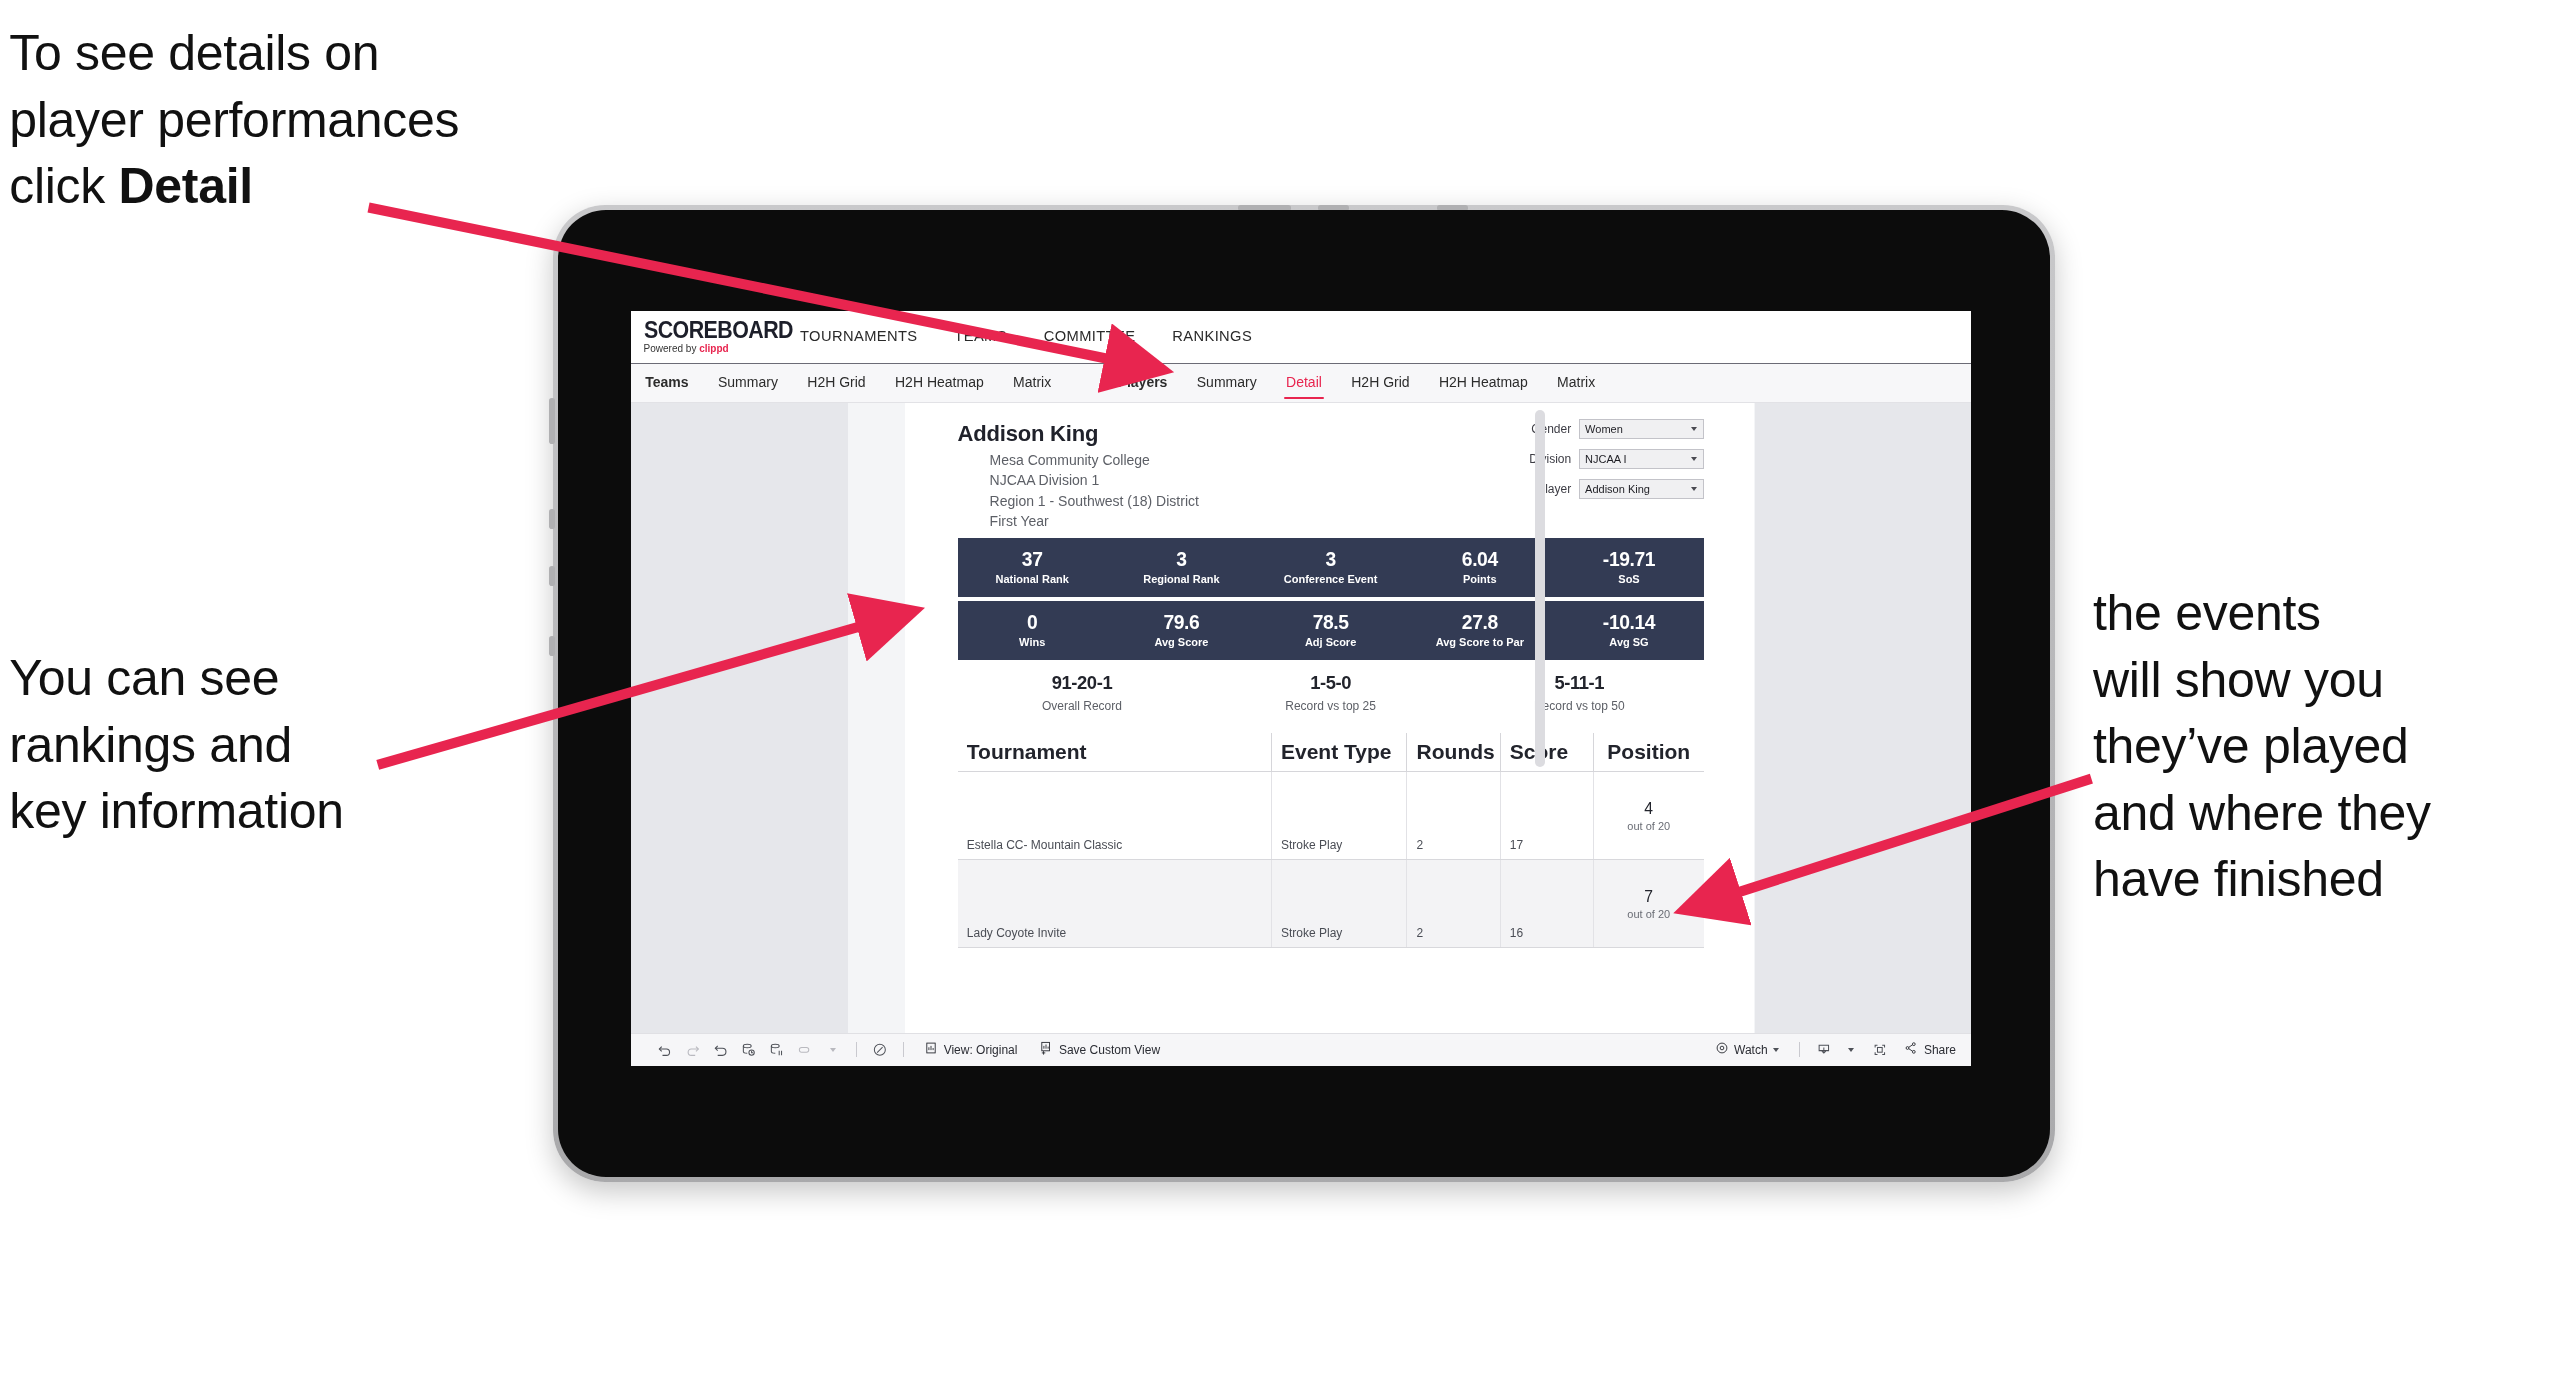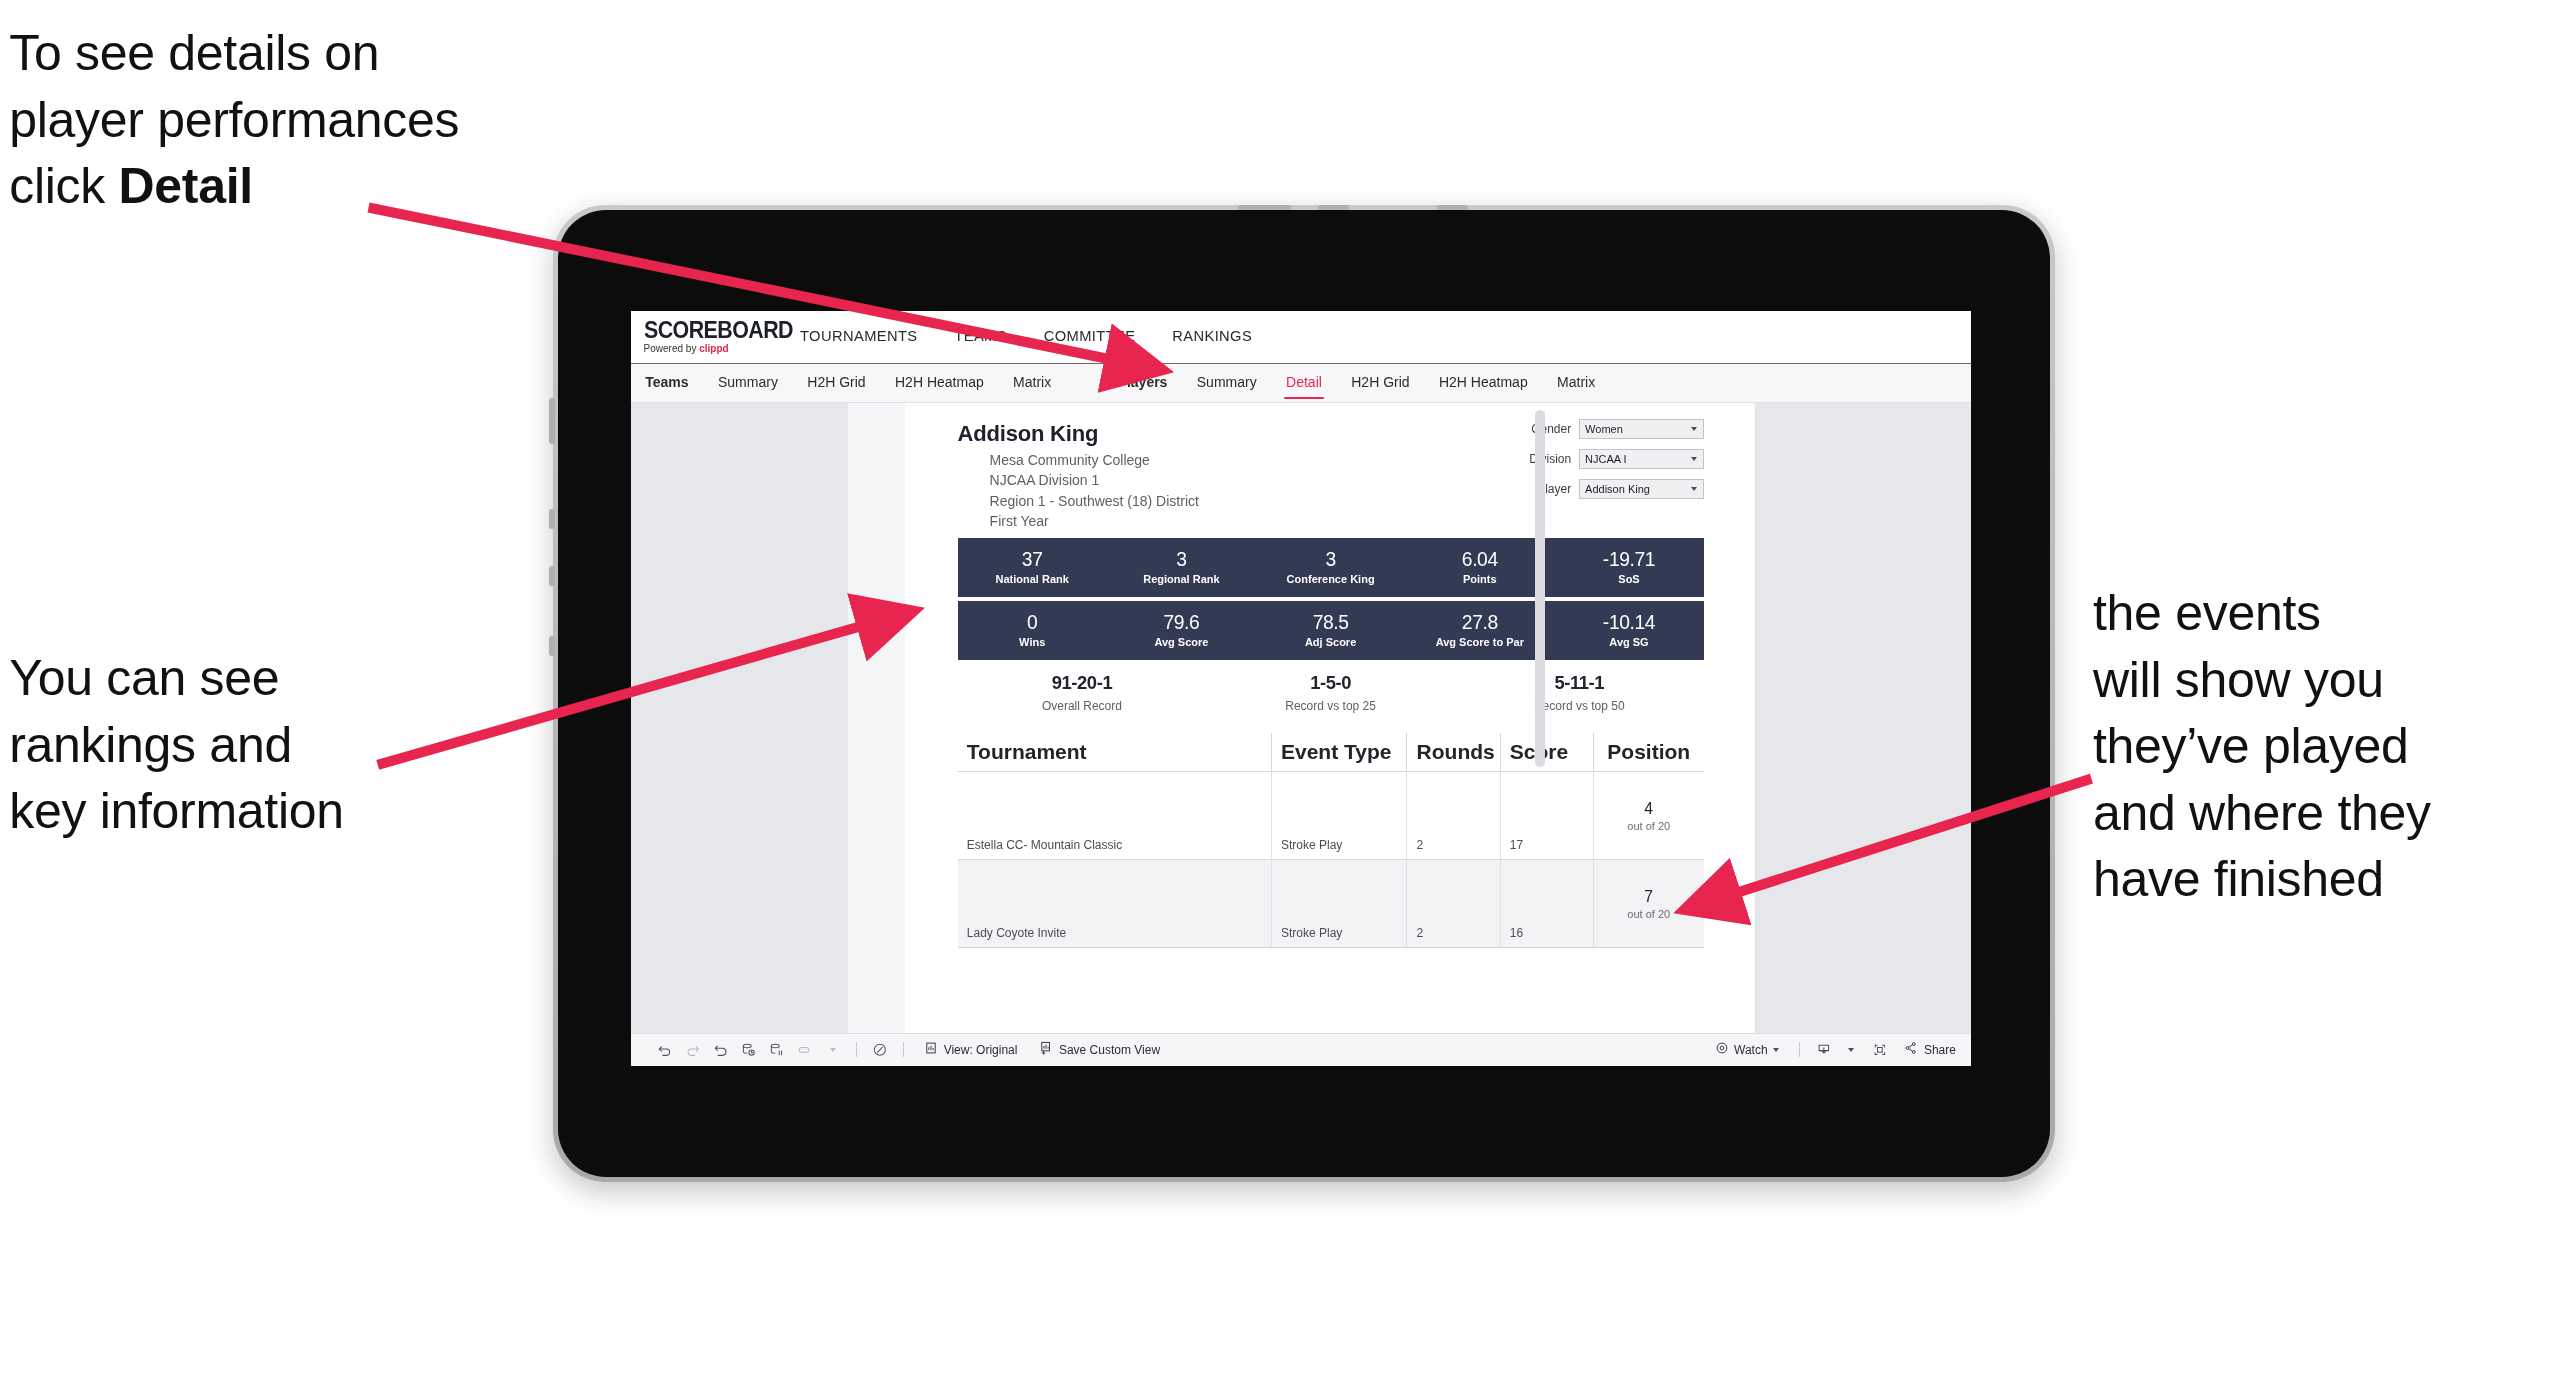--- a/index.html
+++ b/index.html
@@ -138,21 +138,21 @@
   }
 
   
   .kpi-bar {
     position: absolute; left: 53px; width: 746px; height: 59px;
     background: #333b54; display: flex; align-items: center;
   }
   #kpi-bar-1 { top: 135px; }
   #kpi-bar-2 { top: 198px; }
   .kpi { flex: 1; text-align: center; color: #ffffff; }
-  .kpi-val { font-size: 19.3px; font-weight: 400; letter-spacing: -0.4px; }
+  .kpi-val { font-size: 19.3px; font-weight: 700; letter-spacing: -0.4px; }
   .kpi-lab { font-size: 11px; font-weight: 700; margin-top: 2.8px; }
 
   
   #records { position: absolute; left: 53px; top: 269px; width: 746px; display: flex; }
   .rec { flex: 1; text-align: center; }
   .rec-val { font-size: 18.4px; font-weight: 700; color: #22242c; letter-spacing: -0.4px; }
   .rec-lab { font-size: 12px; color: #5c5f66; margin-top: 5px; }
 
   
   #events-table { position: absolute; left: 53px; top: 330px; width: 746px; }
@@ -284,21 +284,21 @@
                 <div class="kpi">
                   <div class="kpi-val">37</div>
                   <div class="kpi-lab">National Rank</div>
                 </div>
                 <div class="kpi">
                   <div class="kpi-val">3</div>
                   <div class="kpi-lab">Regional Rank</div>
                 </div>
                 <div class="kpi">
                   <div class="kpi-val">3</div>
-                  <div class="kpi-lab">Conference King</div>
+                  <div class="kpi-lab">Conference Event</div>
                 </div>
                 <div class="kpi">
                   <div class="kpi-val">6.04</div>
                   <div class="kpi-lab">Points</div>
                 </div>
                 <div class="kpi">
                   <div class="kpi-val">-19.71</div>
                   <div class="kpi-lab">SoS</div>
                 </div>
               </div>

